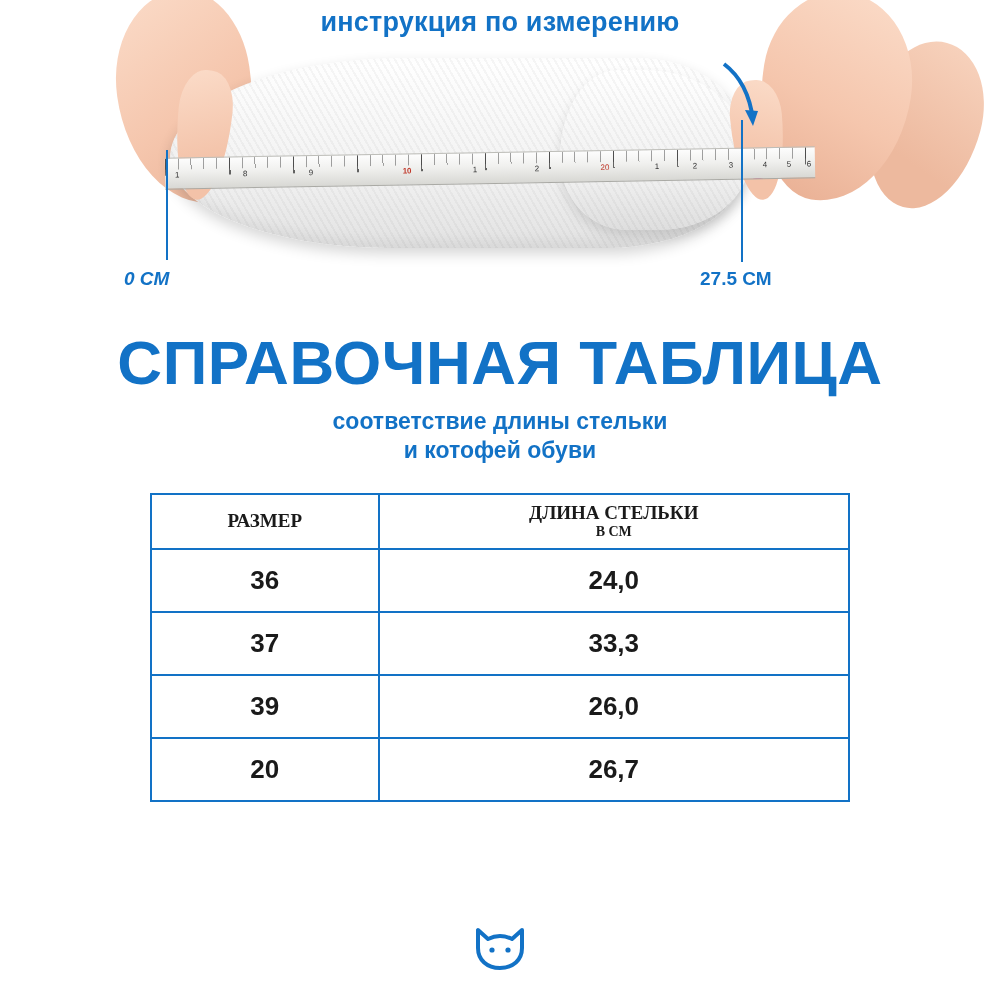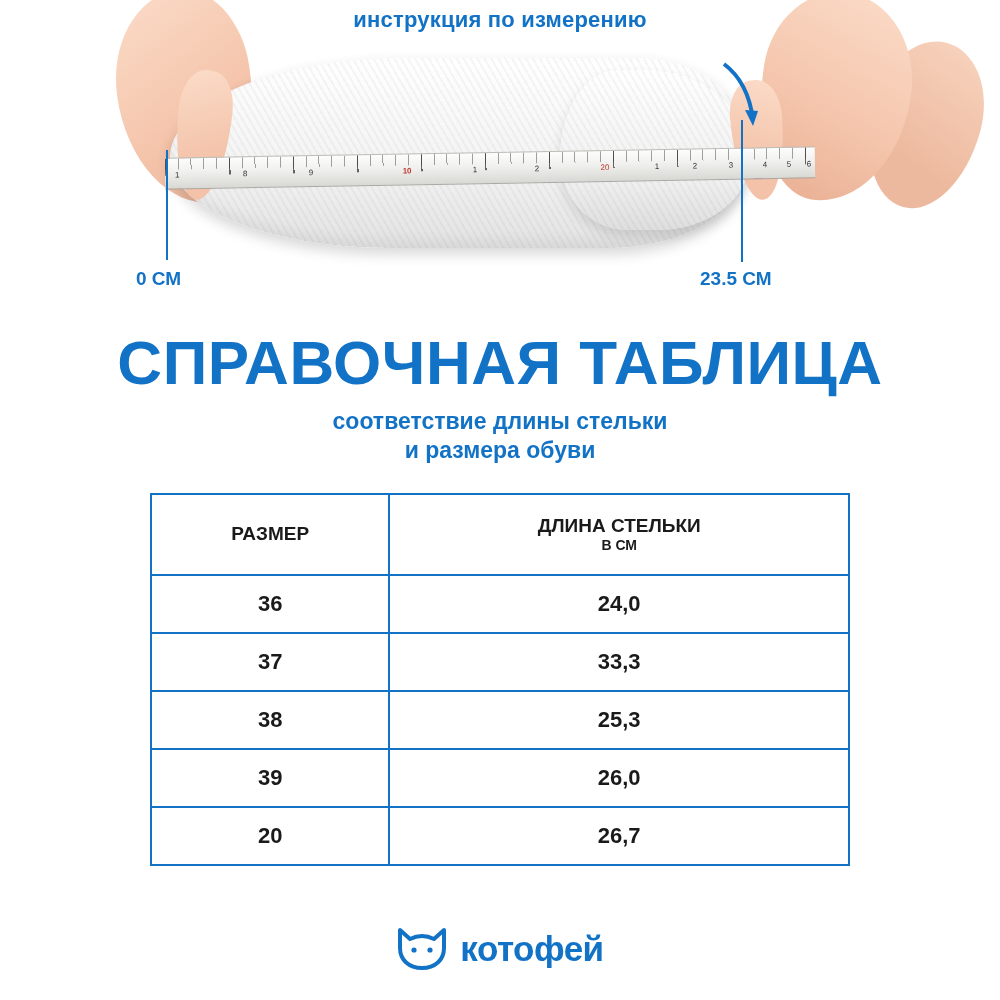--- a/index.html
+++ b/index.html
@@ -24,21 +24,21 @@
     overflow: hidden;
     background: #ffffff;
   }
 
   .instruction-title {
     position: absolute;
     top: 6px;
     left: 0;
     width: 1000px;
     text-align: center;
-    font-size: 22px;
+    font-size: 27px;
     font-weight: bold;
     line-height: 1.25;
     color: #1272c6;
     letter-spacing: 0.2px;
     z-index: 12;
   }
 
   
   .hand {
     position: absolute;
@@ -220,21 +220,21 @@
     height: 66px;
     z-index: 10;
   }
   .label-cm {
     position: absolute;
     font-size: 19px;
     font-weight: bold;
     color: #1272c6;
     z-index: 11;
   }
-  .label-zero { left: 136px; top: 268px; }
+  .label-zero { left: 124px; top: 268px; font-style: italic; }
   .label-right { left: 700px; top: 268px; }
 
   
   .table-section {
     position: relative;
     width: 1000px;
   }
   .big-title {
     margin-top: 20px;
     text-align: center;
@@ -261,30 +261,31 @@
   }
   table.size-table th,
   table.size-table td {
     border: 2px solid #1272c6;
     text-align: center;
     color: #1a1a1a;
   }
   table.size-table th {
     font-size: 19px;
     font-weight: bold;
-    padding: 20px 6px;
+    padding: 7px 6px;
     line-height: 1.2;
+    font-family: Liberation Serif, serif;
   }
   table.size-table th .sub {
     display: block;
     font-size: 14px;
     font-weight: bold;
   }
   table.size-table td {
-    font-size: 22px;
+    font-size: 26px;
     font-weight: bold;
     padding: 15px 6px;
   }
 
   
   .logo-row {
     position: absolute;
     left: 0;
     bottom: 28px;
     width: 1000px;
@@ -349,28 +350,28 @@
 
   <div class="guide guide-left"></div>
   <div class="guide guide-right"></div>
 
   <svg class="guide-arrow" viewBox="0 0 40 66">
     <path d="M6 2 C 22 14, 32 34, 35 58" stroke="#1272c6" stroke-width="4" fill="none"></path>
     <path d="M35 64 L 27 48 L 40 49 Z" fill="#1272c6"></path>
   </svg>
 
   <div class="label-cm label-zero">0 СМ</div>
-  <div class="label-cm label-right">23.5 СМ</div>
+  <div class="label-cm label-right">27.5 СМ</div>
 </div>
 
 <div class="table-section">
   <div class="big-title">СПРАВОЧНАЯ ТАБЛИЦА</div>
   <div class="subtitle">
     <div>соответствие длины стельки</div>
-    <div>и размера обуви</div>
+    <div>и котофей обуви</div>
   </div>
 
   <table class="size-table">
     <thead>
       <tr>
         <th>
           <span>РАЗМЕР</span>
         </th>
         <th>
           <span>ДЛИНА СТЕЛЬКИ</span>
@@ -381,35 +382,30 @@
     <tbody>
       <tr>
         <td>36</td>
         <td>24,0</td>
       </tr>
       <tr>
         <td>37</td>
         <td>33,3</td>
       </tr>
       <tr>
-        <td>38</td>
-        <td>25,3</td>
-      </tr>
-      <tr>
         <td>39</td>
         <td>26,0</td>
       </tr>
       <tr>
         <td>20</td>
         <td>26,7</td>
       </tr>
     </tbody>
   </table>
 </div>
 
 <div class="logo-row">
   <svg class="logo-mark" viewBox="0 0 52 46">
     <path d="M4 4 L4 22 C4 34 13 42 26 42 C39 42 48 34 48 22 L48 4 L38 13 C34 11 30 10 26 10 C22 10 18 11 14 13 Z" fill="none" stroke="#1272c6" stroke-width="4" stroke-linejoin="round"></path>
     <circle cx="18" cy="24" r="2.6" fill="#1272c6"></circle>
     <circle cx="34" cy="24" r="2.6" fill="#1272c6"></circle>
   </svg>
-  <div class="logo-text">котофей</div>
 </div>
 
 </body></html>

